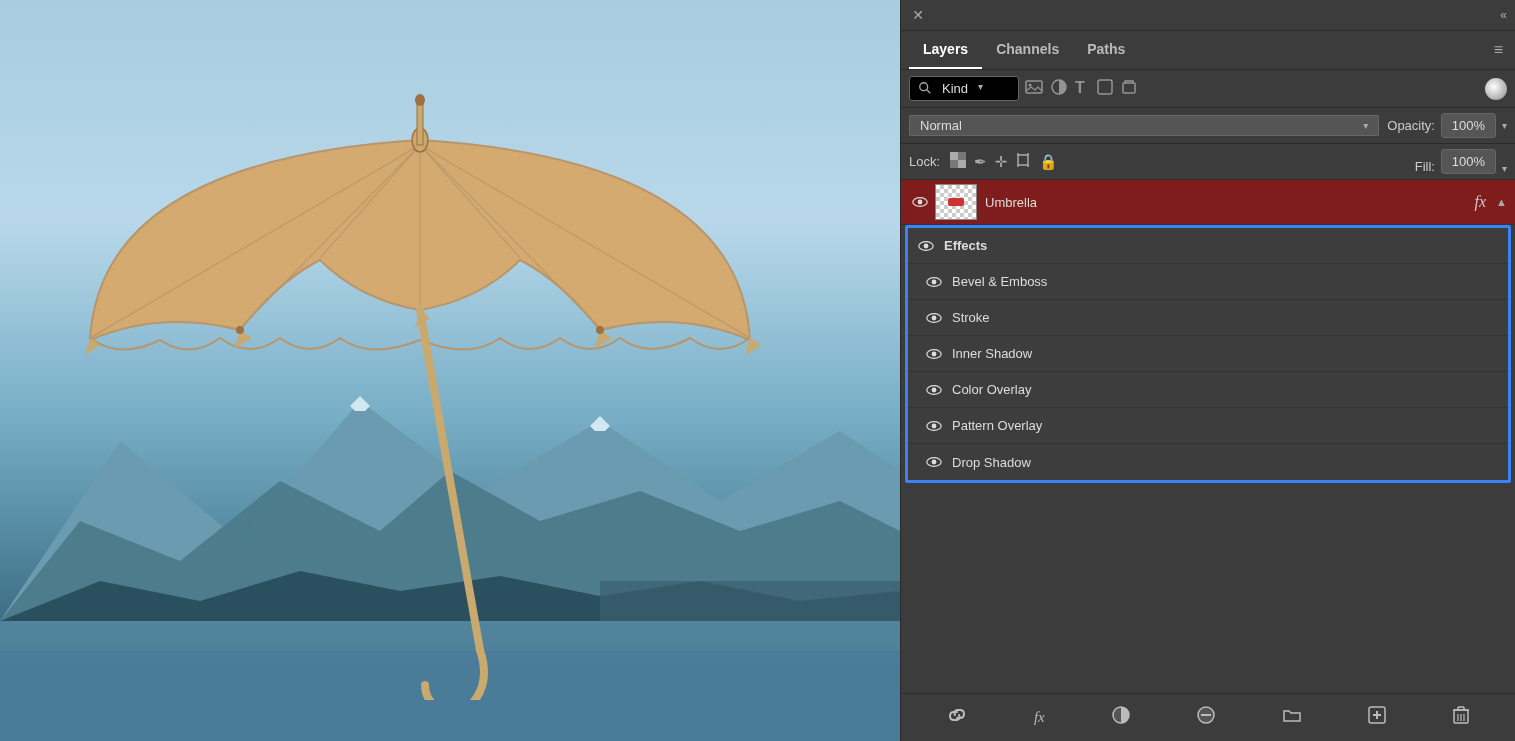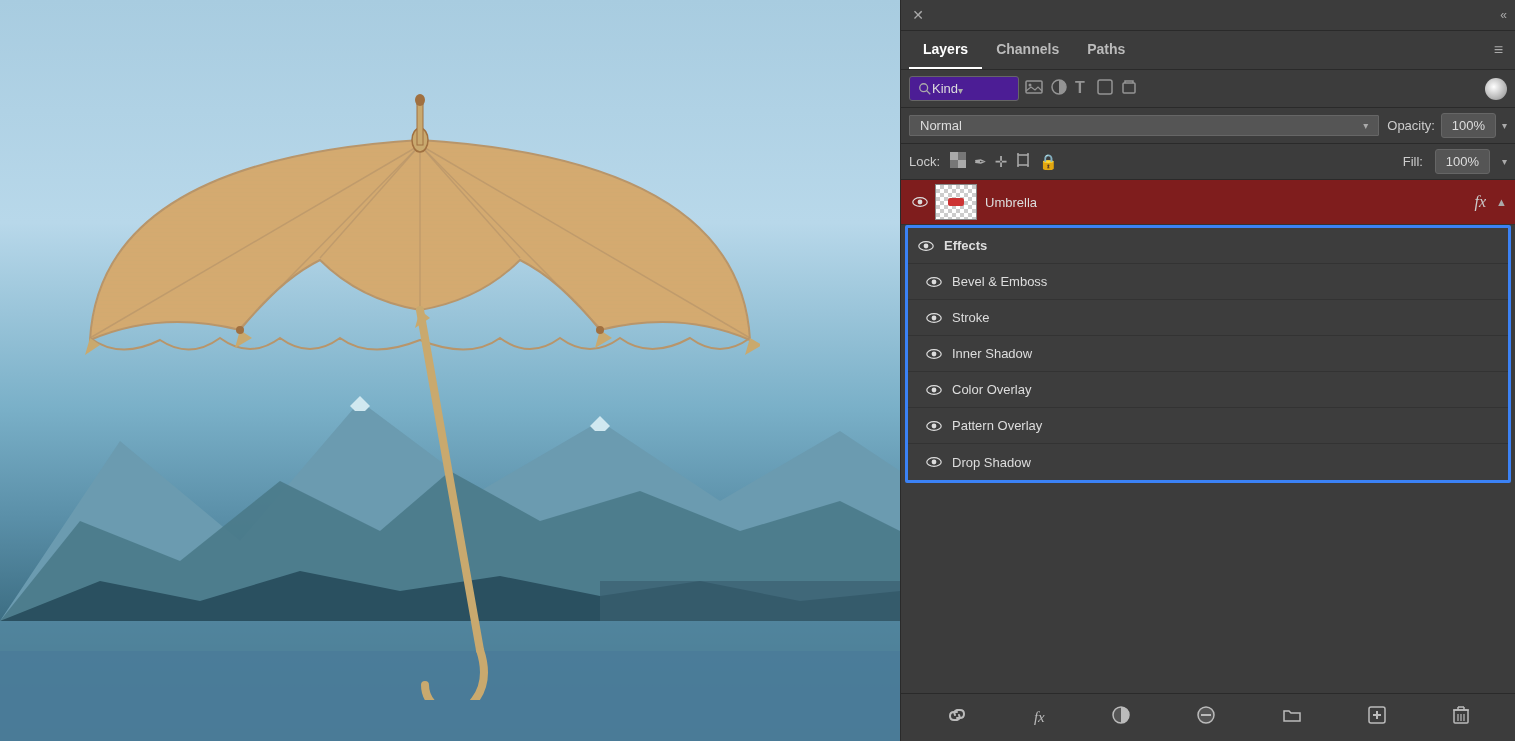--- a/index.html
+++ b/index.html
@@ -118,30 +118,30 @@
     .filter-row {
       display: flex;
       align-items: center;
       padding: 6px 8px;
       background: #3c3c3c;
       gap: 6px;
       border-bottom: 1px solid #2a2a2a;
     }
 
     .filter-dropdown {
-      background: #4c1d95;
+      background: #000000;
       border: 1px solid #666;
       color: #ddd;
       padding: 4px 8px;
       font-size: 13px;
       border-radius: 3px;
       cursor: pointer;
       display: flex;
-      align-items: flex-end;
-      gap: 0;
+      align-items: flex-start;
+      gap: 10px;
       min-width: 110px;
     }
 
     .filter-icons {
       display: flex;
       align-items: center;
       gap: 8px;
     }
 
     .filter-icon {
@@ -235,22 +235,22 @@
     }
 
     .lock-icon {
       color: #aaa;
       font-size: 15px;
       cursor: pointer;
     }
 
     .fill-group {
       display: flex;
-      align-items: center;
-      gap: 12px;
+      align-items: flex-end;
+      gap: 6px;
       margin-left: auto;
     }
 
     .fill-label {
       color: #ccc;
       font-size: 13px;
     }
 
     .fill-value {
       background: #555;

